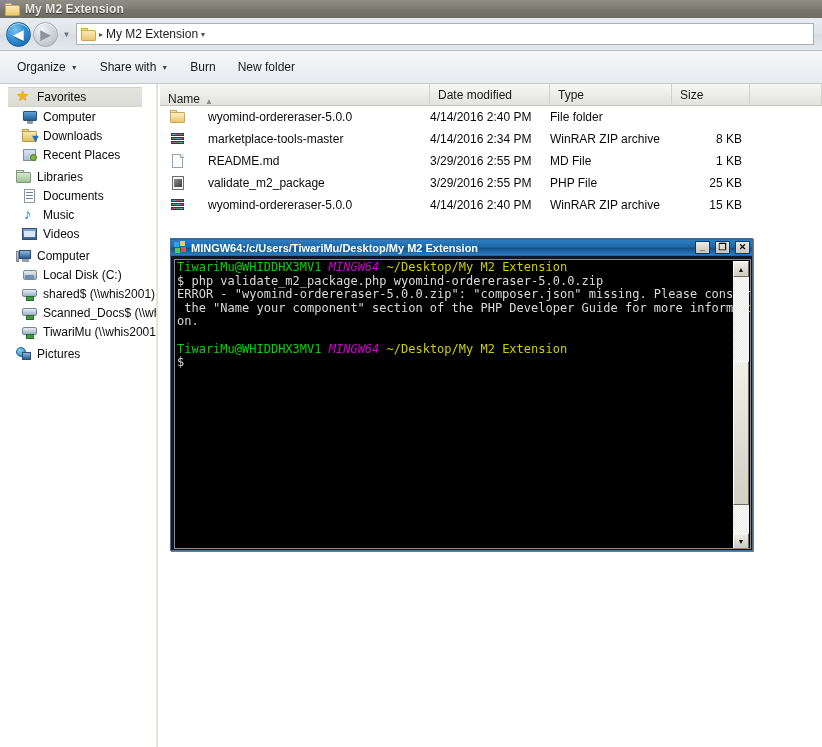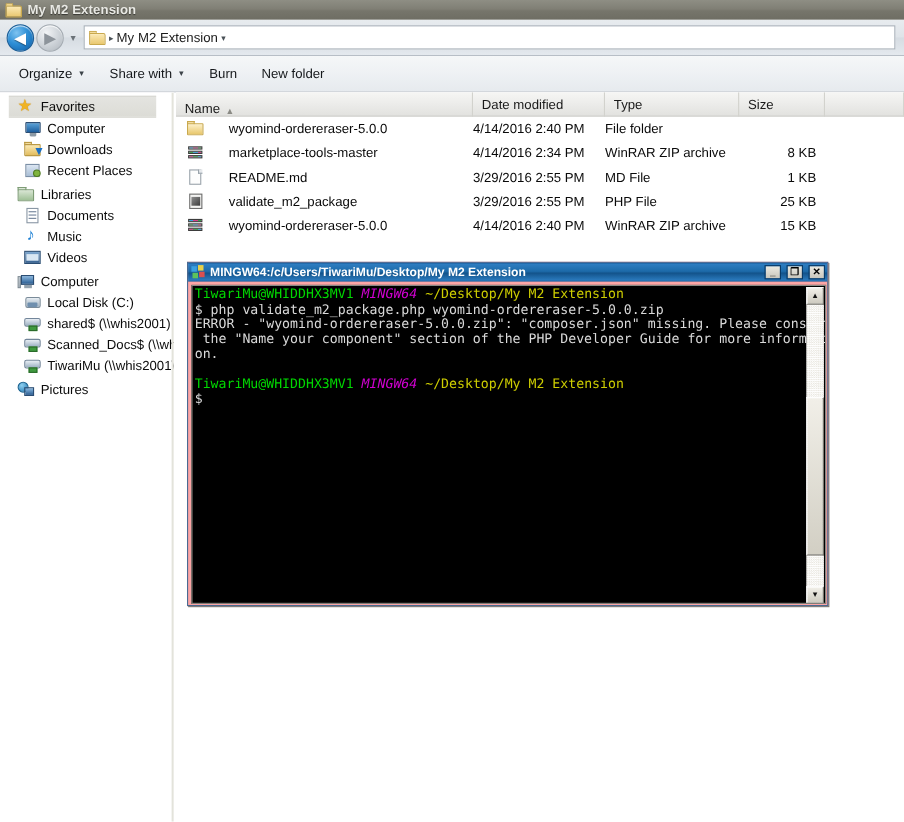--- a/index.html
+++ b/index.html
@@ -278,21 +278,21 @@
     background:#f4f4f2; border:1px solid #6e6e6e;
   }
   .ficon.php .in{
     position:absolute; left:4px; top:4px; width:8px; height:8px;
     background:linear-gradient(135deg,#8f8f8f,#3c3c3c);
   }
 
   
   #term{
     position:absolute; left:170px; top:238px; width:583px; height:313px;
-    background:#fca5a5;
+    background:#0f172a;
     border:1px solid #4a6a92;
     box-shadow:1px 1px 0 #7b7b73;
   }
   #termtitle{
     height:17px; width:100%;
     background:linear-gradient(to bottom,#1b5f9e 0%,#2d7cc0 8%,#1d6aa9 45%,#13538b 55%,#2a79bc 92%,#1a5c99 100%);
     display:flex; align-items:center; padding:0 2px 0 3px; gap:4px;
   }
   #termtitle .tticon{ width:13px; height:13px; position:relative; flex:0 0 auto;}
   #termtitle .tticon .q{ position:absolute; width:5px; height:5px; }

